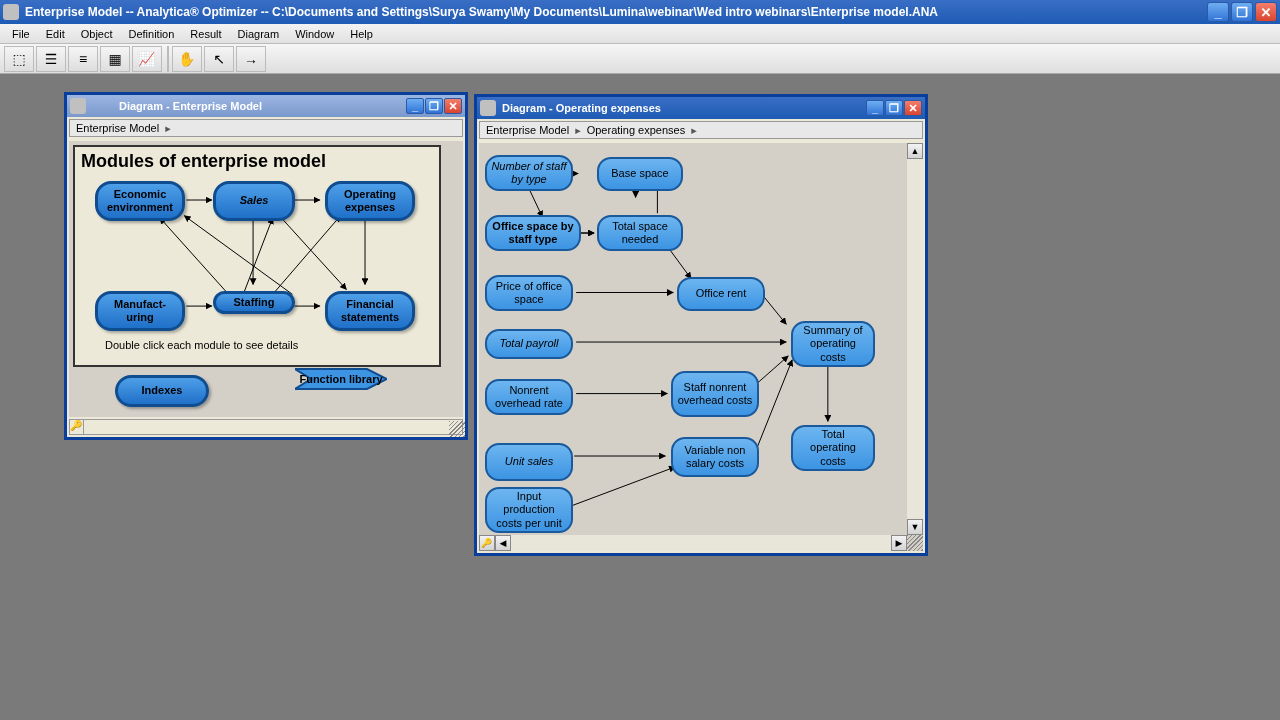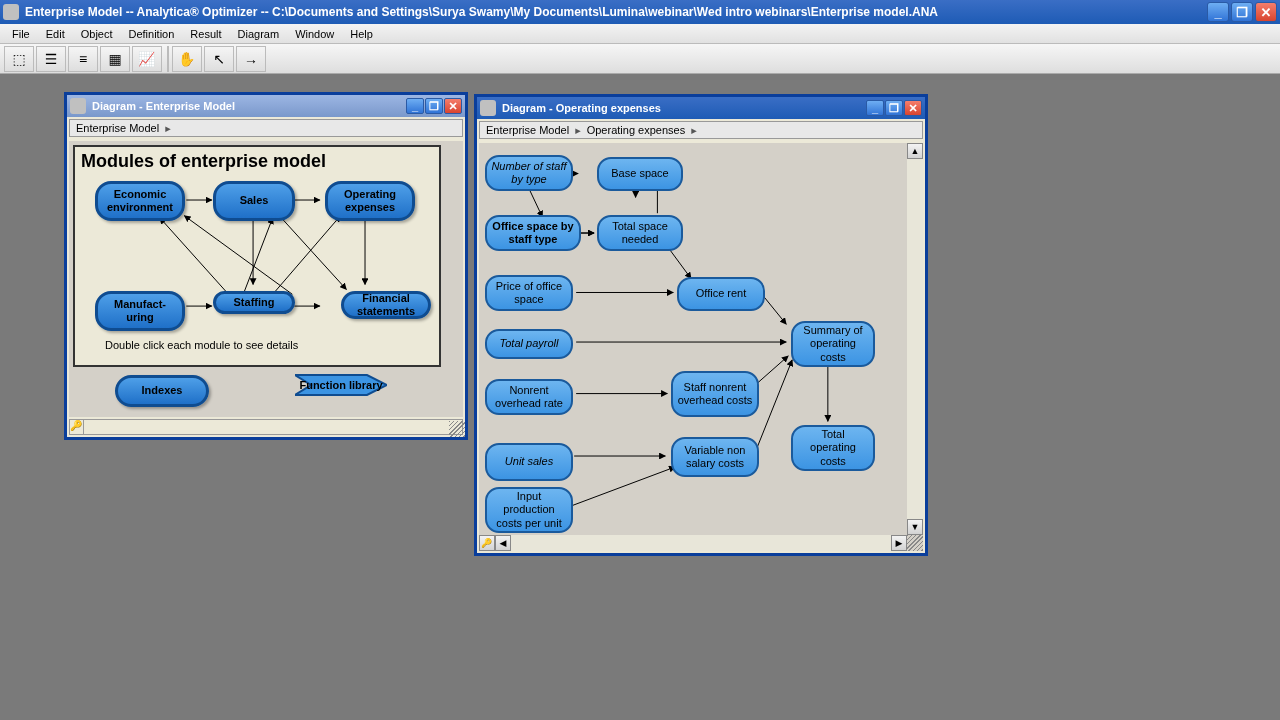--- a/index.html
+++ b/index.html
@@ -87,21 +87,21 @@
 }
 .child-titlebar {
   height: 22px;
   display: flex;
   align-items: center;
   color: white;
   font-weight: bold;
   font-size: 11px;
   padding: 0 3px;
 }
-.child-titlebar.inactive { background: linear-gradient(#9cb6e3, #7a98cb); }
+.child-titlebar.inactive { background: linear-gradient(#9cb6e3, #7a98cb); gap: 27px; }
 .child-titlebar.active { background: linear-gradient(#3a6ec5, #1e5bb5); }
 .child-win-btns { display: flex; gap: 1px; margin-left: auto; }
 .child-win-btn {
   width: 18px; height: 16px;
   border-radius: 2px;
   display: flex;
   align-items: center;
   justify-content: center;
   font-size: 11px;
   font-weight: bold;
@@ -288,29 +288,29 @@
           <line x1="180" y1="74" x2="180" y2="140" stroke="#000" marker-end="url(#ah1)"></line>
           <line x1="220" y1="150" x2="110" y2="70" stroke="#000" marker-end="url(#ah1)"></line>
           <line x1="155" y1="150" x2="85" y2="72" stroke="#000" marker-end="url(#ah1)"></line>
           <line x1="205" y1="68" x2="275" y2="145" stroke="#000" marker-end="url(#ah1)"></line>
           <line x1="170" y1="150" x2="200" y2="72" stroke="#000" marker-end="url(#ah1)"></line>
           <line x1="200" y1="150" x2="269" y2="70" stroke="#000" marker-end="url(#ah1)"></line>
           <line x1="112" y1="162" x2="138" y2="162" stroke="#000" marker-end="url(#ah1)"></line>
           <line x1="222" y1="162" x2="248" y2="162" stroke="#000" marker-end="url(#ah1)"></line>
         </svg>
         <div class="node module" style="left:20px; top:34px; width:90px; height:40px;">Economic environment</div>
-        <div class="node module" style="left:138px; top:34px; width:82px; height:40px;">Sales</div>
+        <div class="node module" style="left:138px; top:34px; width:82px; height:40px;font-style:italic;">Sales</div>
         <div class="node module" style="left:250px; top:34px; width:90px; height:40px;">Operating expenses</div>
         <div class="node module" style="left:20px; top:144px; width:90px; height:40px;">Manufact-uring</div>
         <div class="node module" style="left:138px; top:144px; width:82px; height:23px;">Staffing</div>
-        <div class="node module" style="left:250px; top:144px; width:90px; height:28px;margin-left:16px;">Financial statements</div>
+        <div class="node module" style="left:250px; top:144px; width:90px; height:40px;">Financial statements</div>
         <div class="caption" style="left:30px; top:192px;">Double click each module to see details</div>
       </div>
       <div class="node indexes module" style="left:46px; top:234px; width:94px; height:32px;">Indexes</div>
-      <div class="func-lib" style="left:226px; top:226px;">
+      <div class="func-lib" style="left:226px; top:220px;">
         <svg viewBox="0 0 92 36">
             <polygon points="0,8 72,8 92,18 72,28 0,28 16,18" fill="#3c94e3" stroke="#0f4c90" stroke-width="2"></polygon>
           </svg>
         <div class="func-lib-text">Function library</div>
       </div>
     </div>
     <div class="statusbar">
       <div class="key">🔑</div>
       <div style="flex:1"></div>
     </div>

